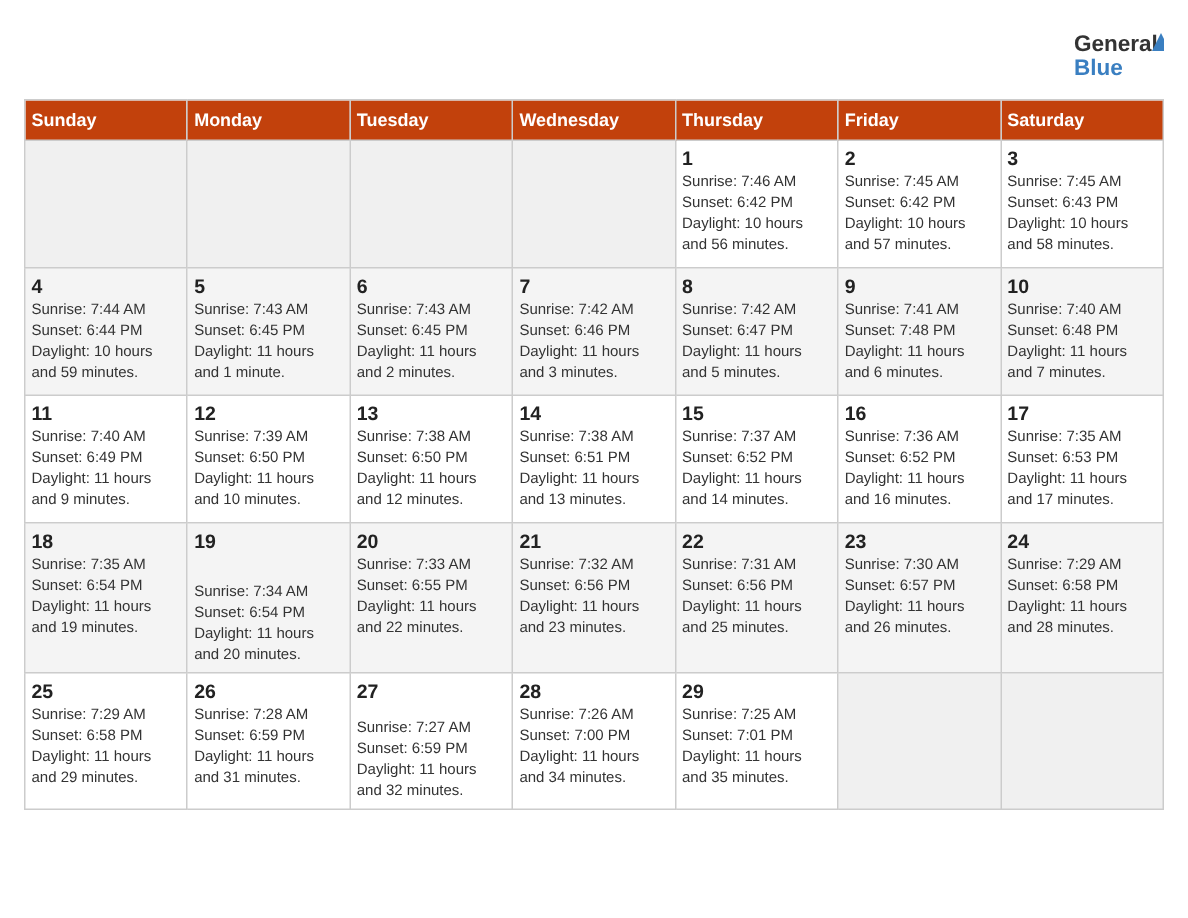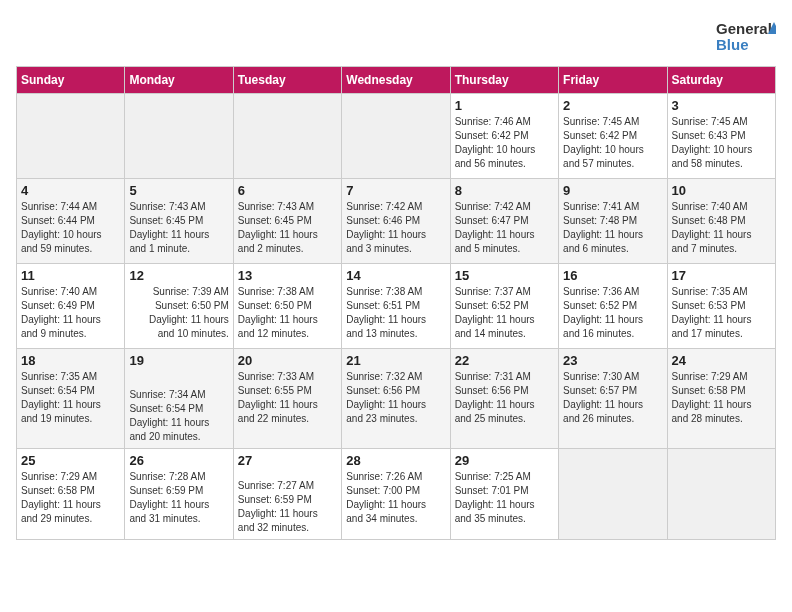--- a/index.html
+++ b/index.html
@@ -32,21 +32,21 @@
     .title-location {
       font-size: 14px;
       color: #555;
     }
     table {
       width: 100%;
       border-collapse: collapse;
       font-size: 11px;
     }
     thead th {
-      background: #be185d;
+      background: #c2410c;
       color: #fff;
       padding: 6px 4px;
       text-align: left;
       font-size: 12px;
       font-weight: bold;
       border: 1px solid #ccc;
     }
     tbody td {
       border: 1px solid #ccc;
       vertical-align: top;
@@ -182,21 +182,21 @@
       <tr>
         <td>
           <div class="day-num">11</div>
           <div class="day-info" style="white-space: pre-line;">Sunrise: 7:40 AM
 Sunset: 6:49 PM
 Daylight: 11 hours
 and 9 minutes.</div>
         </td>
         <td>
           <div class="day-num">12</div>
-          <div class="day-info" style="white-space: pre-line; text-align: right;">Sunrise: 7:39 AM
+          <div class="day-info" style="white-space: pre-line;">Sunrise: 7:39 AM
 Sunset: 6:50 PM
 Daylight: 11 hours
 and 10 minutes.</div>
         </td>
         <td>
           <div class="day-num">13</div>
           <div class="day-info" style="white-space: pre-line;">Sunrise: 7:38 AM
 Sunset: 6:50 PM
 Daylight: 11 hours
 and 12 minutes.</div>

